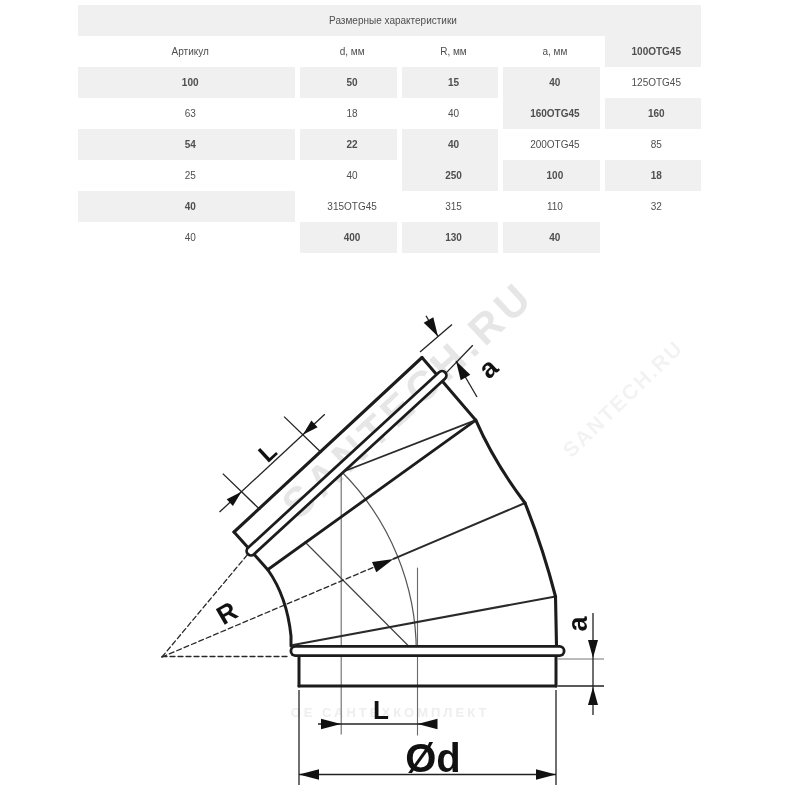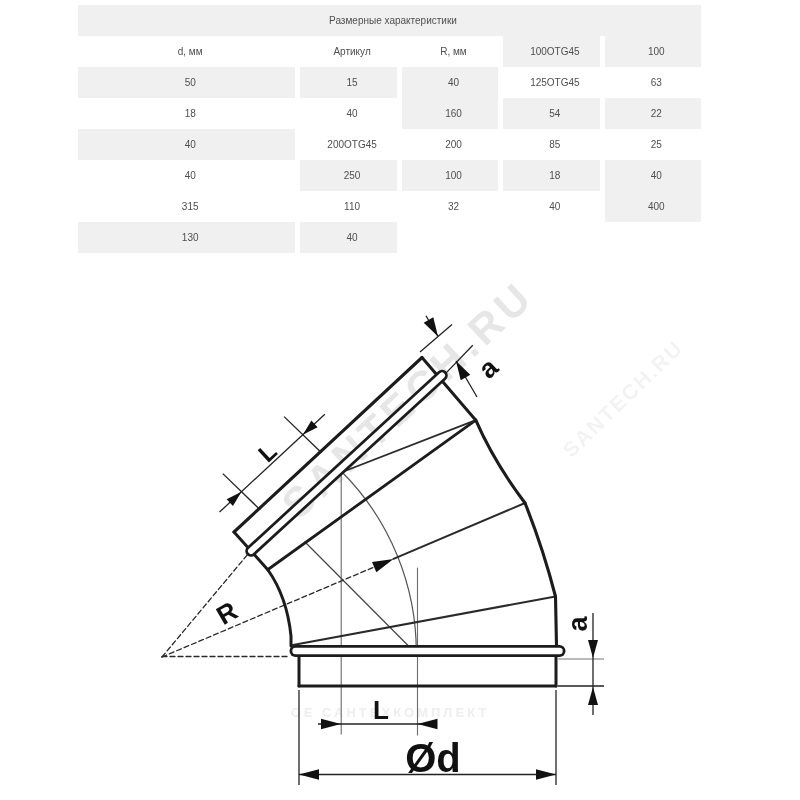--- a/index.html
+++ b/index.html
@@ -2,62 +2,64 @@
 <html><head>
 <meta charset="utf-8">
 <style>
 html,body{margin:0;padding:0;background:#fff;}
 .page{position:relative;width:800px;height:800px;overflow:hidden;font-family:"Liberation Sans",sans-serif;}
 .tbl{position:absolute;left:78px;top:5px;width:623px;display:grid;
  grid-template-columns:217.4px 96.4px 96.4px 96.4px 96.4px;column-gap:5px;
  font-size:10px;color:#4f4f4f;}
 .tbl div{height:31px;line-height:31px;text-align:center;white-space:nowrap;padding-left:7px;}
 .hd{grid-column:1/-1;background:#f0f0f0;}
-.g{background:#f0f0f0;}
+.g{background:#f0f0f0;font-weight:bold;}
 svg{position:absolute;left:0;top:0;}
 </style>
 </head>
 <body>
 <div class="page">
 
 <div class="tbl">
 
 <div class="hd">Размерные характеристики</div>
 
-<div>d, мм</div>
-      <div>Артикул</div>
+<div>Артикул</div>
+      <div>d, мм</div>
       <div>R, мм</div>
+      <div>a, мм</div>
 
 <div class="g">100OTG45</div>
       <div class="g">100</div>
       <div class="g">50</div>
       <div class="g">15</div>
       <div class="g">40</div>
 
 <div>125OTG45</div>
       <div>63</div>
       <div>18</div>
       <div>40</div>
 
+<div class="g">160OTG45</div>
       <div class="g">160</div>
       <div class="g">54</div>
       <div class="g">22</div>
       <div class="g">40</div>
 
 <div>200OTG45</div>
-      <div>200</div>
       <div>85</div>
       <div>25</div>
       <div>40</div>
 
       <div class="g">250</div>
       <div class="g">100</div>
       <div class="g">18</div>
       <div class="g">40</div>
 
+<div>315OTG45</div>
       <div>315</div>
       <div>110</div>
       <div>32</div>
       <div>40</div>
 
       <div class="g">400</div>
       <div class="g">130</div>
       <div class="g">40</div>
 </div>
 

